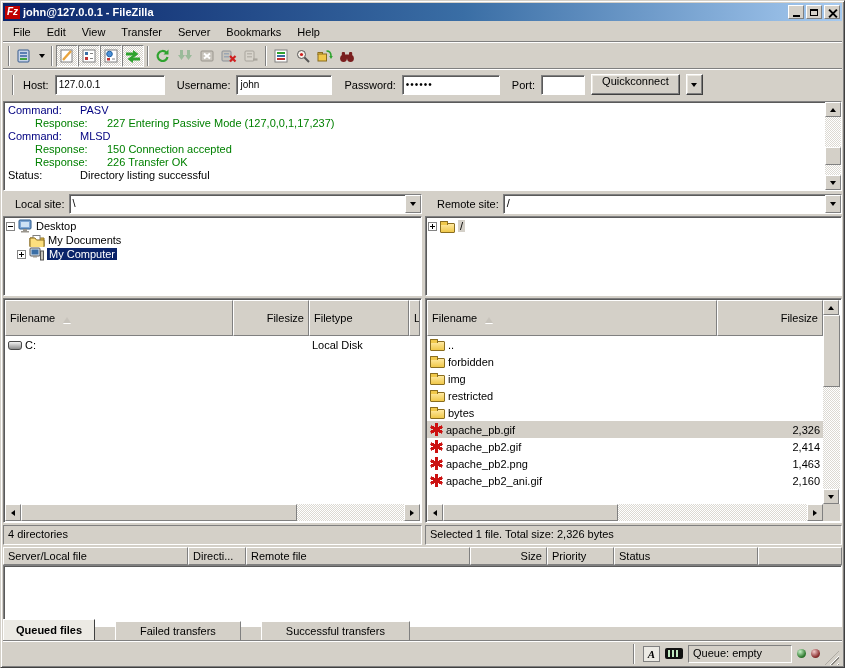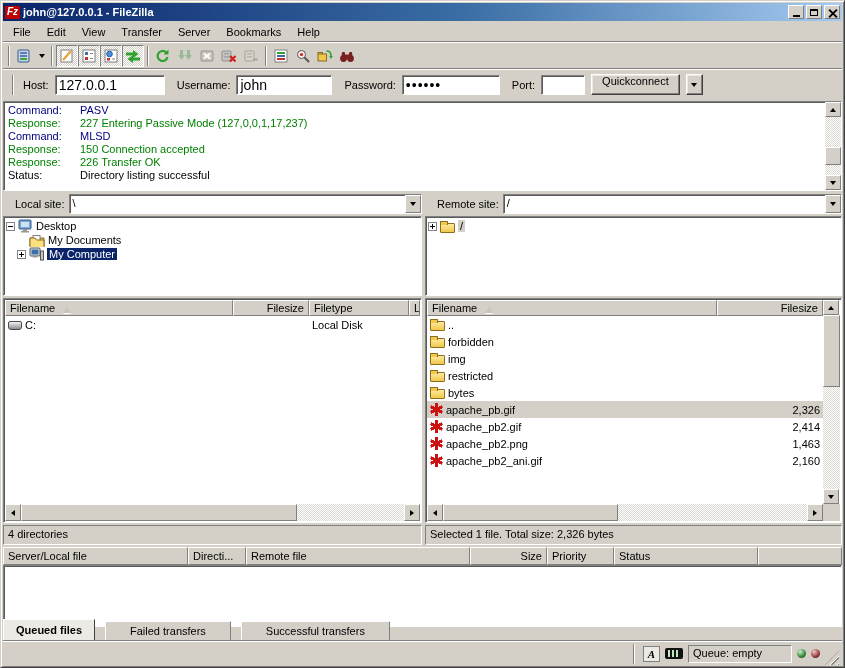--- a/index.html
+++ b/index.html
@@ -43,31 +43,31 @@
   .tb-sep{ width:2px; height:20px; border-left:1px solid #808080; border-right:1px solid #fff; margin:0 3px; }
   .tb-btn{ width:22px; height:22px; display:flex; align-items:center; justify-content:center; border:1px solid transparent; }
   .tb-btn.pressed{ border:1px solid; border-color:#808080 #fff #fff #808080; }
   .tb-dd{ width:13px; height:22px; display:flex; align-items:center; justify-content:center; }
   .tri-down-s{ width:0;height:0;border:3px solid transparent;border-top:4px solid #000; margin-top:3px;}
 
   
   .quickbar{ height:30px; flex:none; display:flex; align-items:center; gap:6px; padding:0 6px;
              border-top:1px solid #fff; box-shadow:0 -1px 0 #808080; }
   .qlabel{ white-space:nowrap; }
-  .qfield{ height:20px; background:#fff; border:1px solid; border-color:#808080 #fff #fff #808080; box-shadow: inset 1px 1px 0 #5a5a5a; font-family:"Liberation Sans",sans-serif; font-size:14px; padding:0 3px; }
+  .qfield{ height:20px; background:#fff; border:1px solid; border-color:#808080 #fff #fff #808080; box-shadow: inset 1px 1px 0 #5a5a5a; font-family:"Liberation Sans",sans-serif; font-size:10px; padding:0 3px; }
   .qc-btn{ height:21px; padding:0 10px; font-size:11px; font-family:"Liberation Sans",sans-serif; cursor:default; }
   .qc-dd{ width:17px; height:21px; display:flex; align-items:center; justify-content:center; }
 
   
   .logbox{ height:90px; flex:none; margin:2px 0; position:relative; overflow:hidden; padding:2px 0; }
   .logline{ display:flex; line-height:13px; }
   .logline .llabel{ width:76px; padding-left:4px; flex:none; }
   .logline .ltext{ white-space:nowrap; }
   .log-command{ color:#000080; }
-  .log-response{ color:#008000; }
+  .log-response{ color:#008000;margin-left:27px; }
   .log-status{ color:#000; }
   .vscroll{ position:absolute; right:0; top:0; bottom:0; width:16px; display:flex; flex-direction:column; }
   .sbtn{ width:16px; height:15px; flex:none; display:flex; align-items:center; justify-content:center; }
   .vtrack{ flex:1; position:relative; }
   .vthumb{ position:absolute; left:0; width:16px; }
   .tri-up{ width:0;height:0;border:3px solid transparent;border-bottom:4px solid #000; margin-bottom:3px;}
   .tri-down{ width:0;height:0;border:3px solid transparent;border-top:4px solid #000; margin-top:3px;}
   .tri-left{ width:0;height:0;border:3px solid transparent;border-right:4px solid #000; margin-right:3px;}
   .tri-right{ width:0;height:0;border:3px solid transparent;border-left:4px solid #000; margin-left:3px;}
 
@@ -97,41 +97,41 @@
   .cssfolder::before{ content:""; position:absolute; left:-1px; top:-3px; width:6px; height:3px; background:#F0C84A; border:1px solid #8A6D1F; border-bottom:0; border-radius:1px 1px 0 0; }
   .redstar{ width:13px; height:13px; flex:none; position:relative;
             background:linear-gradient(90deg,transparent 5px,#CC1111 5px,#CC1111 8px,transparent 8px); }
   .redstar::before,.redstar::after{ content:""; position:absolute; inset:0; background:inherit; }
   .redstar::before{ transform:rotate(62deg);} .redstar::after{ transform:rotate(-62deg);}
   .drive{ width:14px; height:9px; flex:none; background:linear-gradient(#F2F2F2,#8C8C8C); border:1px solid #4A4A4A; border-radius:2px 2px 3px 3px; margin-top:2px; }
 
   
   .listwrap{ flex:1; display:flex; min-height:0; padding:1px; }
   .listmain{ flex:1; display:flex; flex-direction:column; min-width:0; }
-  .lheader{ height:16px; flex:none; display:flex; background:#fde047; }
+  .lheader{ height:36px; flex:none; display:flex; background:#fde047; }
   .hcell{ display:flex; align-items:center; padding:0 4px; overflow:hidden; white-space:nowrap; }
   .hcell.r{ justify-content:flex-end; }
   .sort-asc{ width:0; height:0; border:4px solid transparent; border-bottom:6px solid #C7C3BB; margin-left:8px; filter:drop-shadow(0 1px 0 #fff); }
   .lbody{ flex:1; background:#fff; overflow:hidden; position:relative; }
   .lrow{ height:17px; display:flex; align-items:center; }
   .lrow.sel{ background:#D4D0C8; }
   .lcell{ display:flex; align-items:center; gap:3px; padding:0 3px; overflow:hidden; white-space:nowrap; }
   .lcell.r{ justify-content:flex-end; }
   .hscroll{ height:17px; flex:none; display:flex; background:#fff; }
   .htrack{ flex:1; position:relative; }
   .hthumb{ position:absolute; top:0; height:17px; }
   .listvcol{ width:17px; flex:none; display:flex; flex-direction:column; }
   .corner{ height:17px; flex:none; background:#D4D0C8; }
 
   .statusline{ height:20px; flex:none; margin-top:2px; background:#D4D0C8; padding:2px 4px; overflow:hidden; white-space:nowrap; }
 
   
   .queuehdr{ height:18px; flex:none; display:flex; background:#D4D0C8; }
   .queuebody{ height:62px; flex:none; }
-  .tabsrow{ height:14px; flex:none; display:flex; align-items:flex-end; gap:10px; padding-top:2px; }
+  .tabsrow{ height:14px; flex:none; display:flex; align-items:flex-end; gap:20px; padding-top:2px; }
   .tab{ padding:3px 24px 3px; background:#D4D0C8; border:1px solid; border-color:#fff #808080 #808080 #fff; border-bottom-color:#D4D0C8; }
   .tab.active{ font-weight:bold; background:#ECEAE4; padding:4px 12px; border-color:#fff #404040 #404040 #fff; }
 
   
   .statusbar{ height:24px; flex:none; display:flex; align-items:center; justify-content:flex-end; gap:5px; padding:0 3px;
               border-top:1px solid #fff; box-shadow:0 -1px 0 #808080; }
   .tt-icon{ width:17px; height:16px; border:1px solid #808080; background:#ECEAE4; display:flex; align-items:center; justify-content:center;
             font-family:"Liberation Serif",serif; font-style:italic; font-weight:bold; font-size:11px; }
   .sl-icon{ width:18px; height:11px; background:#111; border-radius:2px; position:relative; }
   .sl-icon::before{ content:""; position:absolute; left:3px; top:2px; right:3px; bottom:2px;

